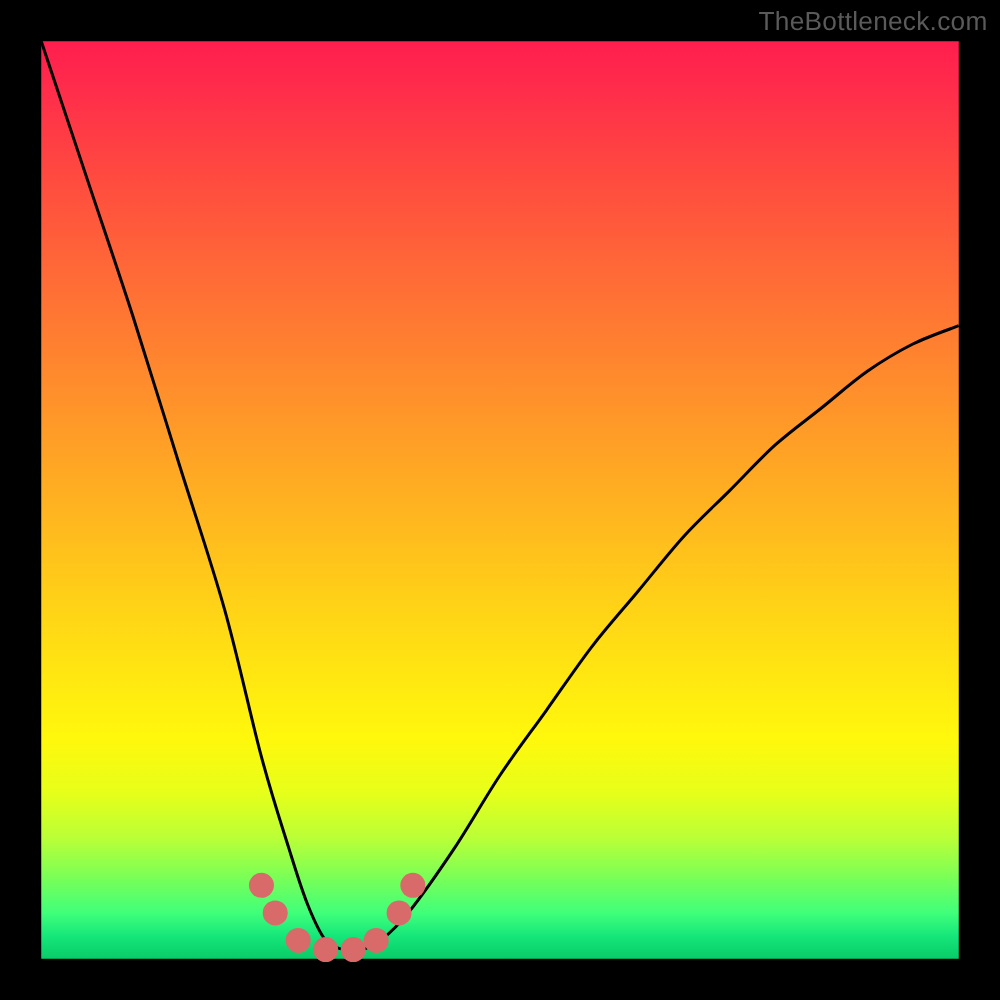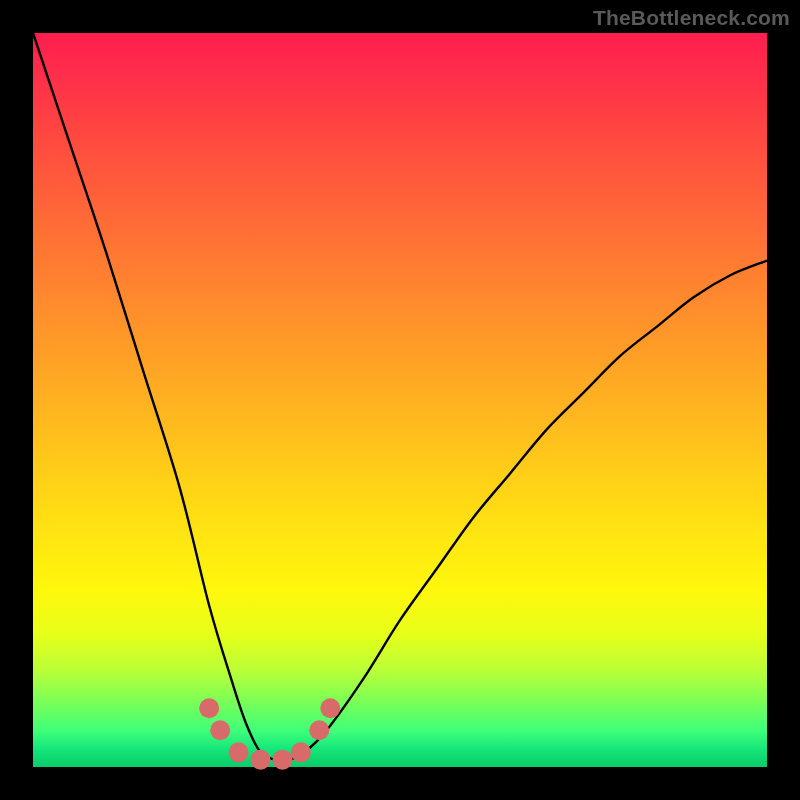--- a/index.html
+++ b/index.html
@@ -46,21 +46,21 @@
       #0dd66f 99%,
       #0acc68 100%
     );
   }
   .watermark {
     position: absolute;
     top: 6px;
     right: 10px;
     color: #5a5a5a;
     font-size: 21px;
-    font-weight: 700;
+    font-weight: 400;
     letter-spacing: 0.2px;
     user-select: none;
   }
   svg.curve {
     position: absolute;
     left: 0;
     top: 0;
     width: 734px;
     height: 734px;
     overflow: visible;

